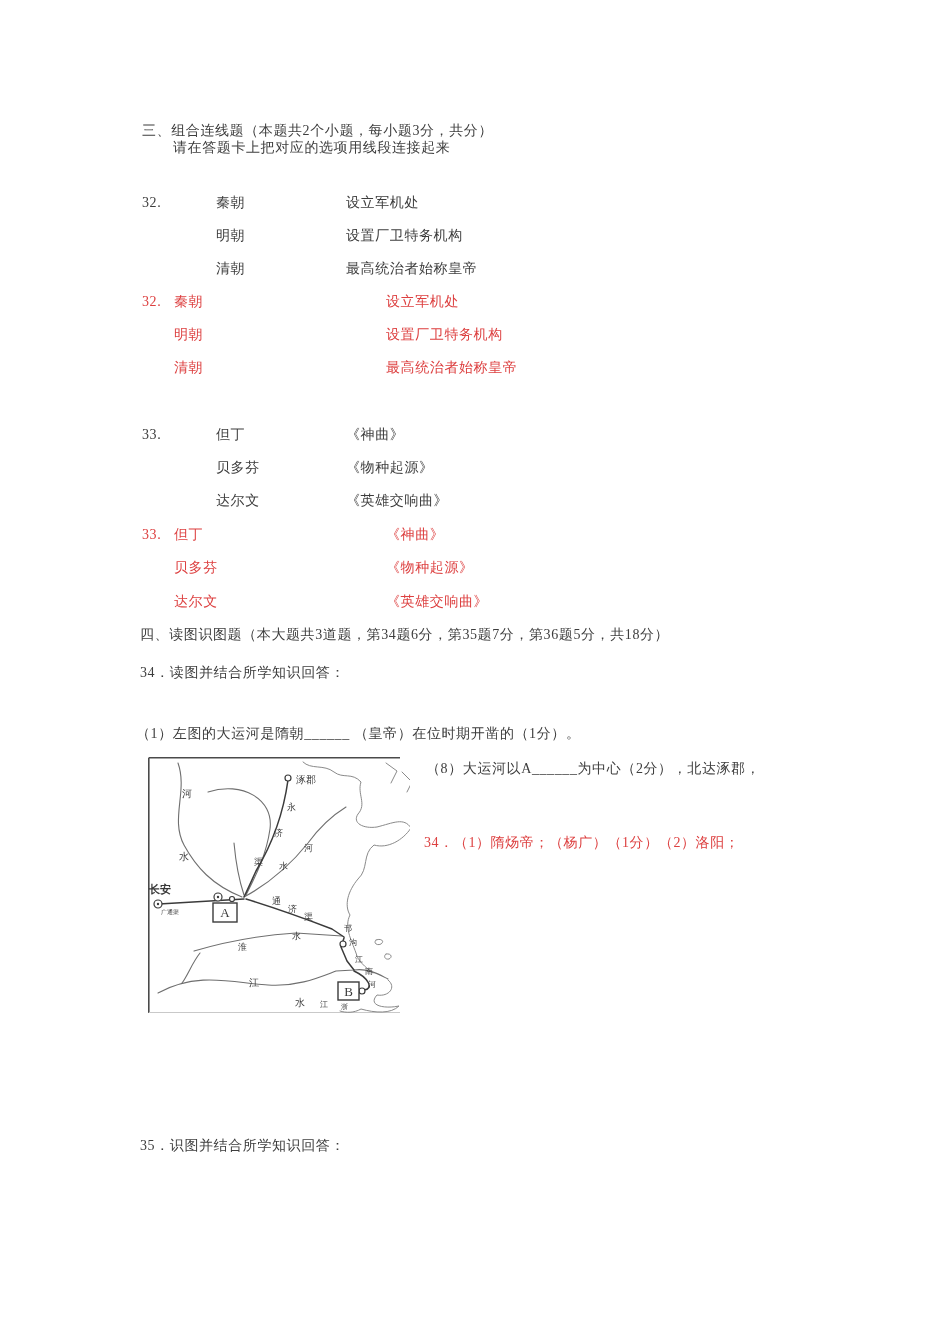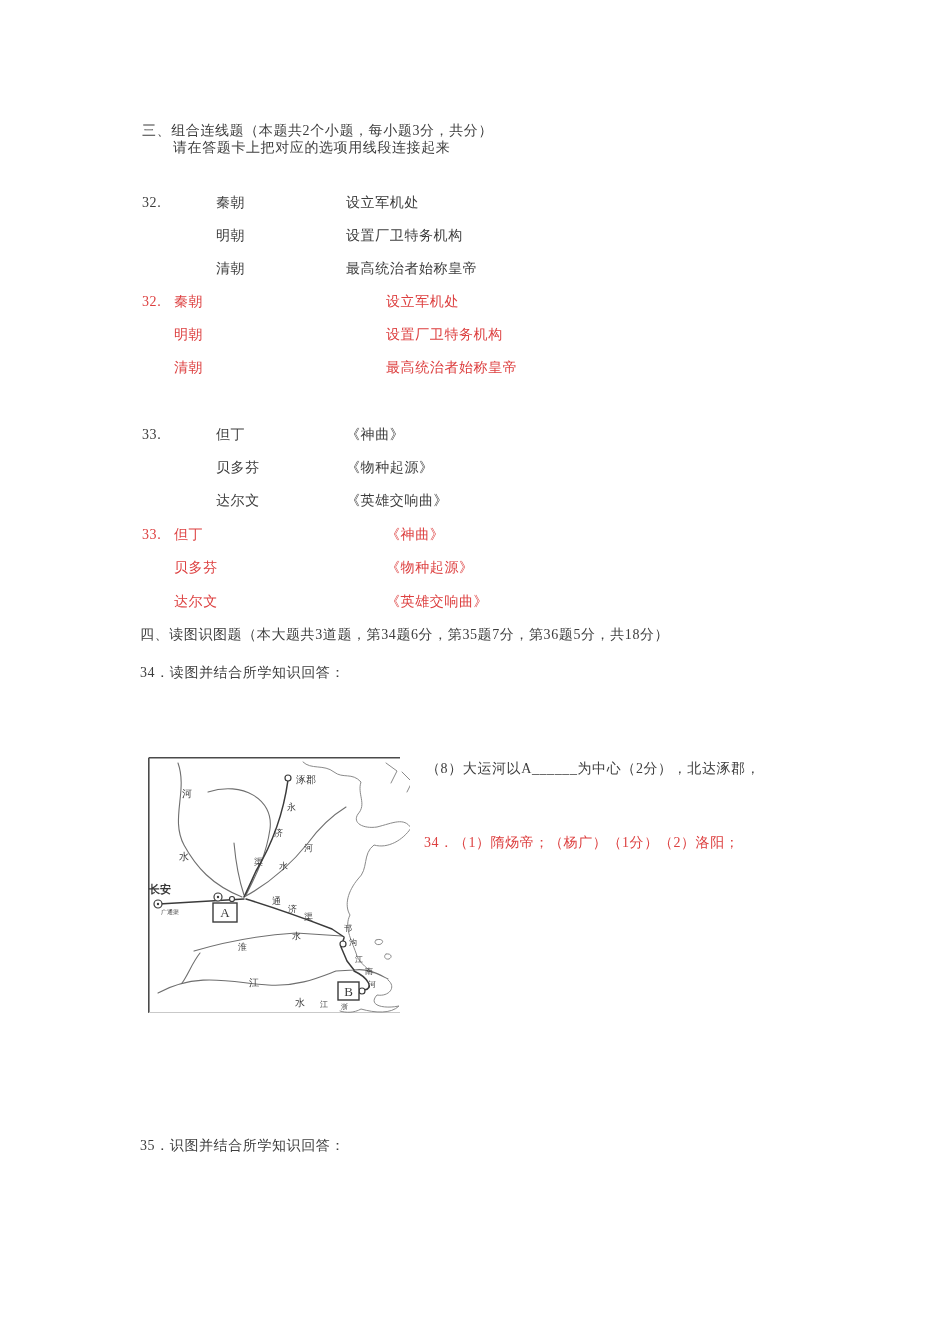--- a/index.html
+++ b/index.html
@@ -71,20 +71,21 @@
   <div class="t red" style="left:142px;top:524px">33.</div>
   <div class="t red" style="left:174px;top:524px">但丁</div>
   <div class="t red" style="left:386px;top:524px">《神曲》</div>
   <div class="t red" style="left:174px;top:557px">贝多芬</div>
   <div class="t red" style="left:386px;top:557px">《物种起源》</div>
   <div class="t red" style="left:174px;top:591px">达尔文</div>
   <div class="t red" style="left:386px;top:591px">《英雄交响曲》</div>
 
   <div class="t" style="left:140px;top:624px">四、读图识图题（本大题共3道题，第34题6分，第35题7分，第36题5分，共18分）</div>
   <div class="t" style="left:140px;top:662px">34．读图并结合所学知识回答：</div>
+  <div class="t" style="left:136px;top:723px">（1）左图的大运河是隋朝______ （皇帝）在位时期开凿的（1分）。</div>
 
   <div class="map-wrap">
     <svg id="map-svg" width="262" height="258" viewBox="0 0 262 258">
 
       <line class="frame-dark" x1="0.8" y1="0.8" x2="252" y2="0.8"></line>
       <line class="frame-dark" x1="0.8" y1="0.8" x2="0.8" y2="256"></line>
       <line class="frame-light" x1="0.8" y1="255.5" x2="252" y2="255.5"></line>
 
       <path class="coast" d="M 155,5 C 163,13 176,7 186,15 C 195,22 204,15 213,25 C 209,37 219,47 210,57 C 204,66 215,72 229,70 C 245,66 256,60 263,71 C 255,83 240,92 226,88 C 214,97 221,112 210,122 C 200,134 196,148 202,158 C 196,170 203,182 208,196 C 210,204 217,210 225,216"></path>
       <path class="coast" d="M 240,223 C 249,230 241,240 229,238 C 219,249 237,252 251,249 C 243,257 227,256 213,252 C 206,256 198,256 192,254"></path>

